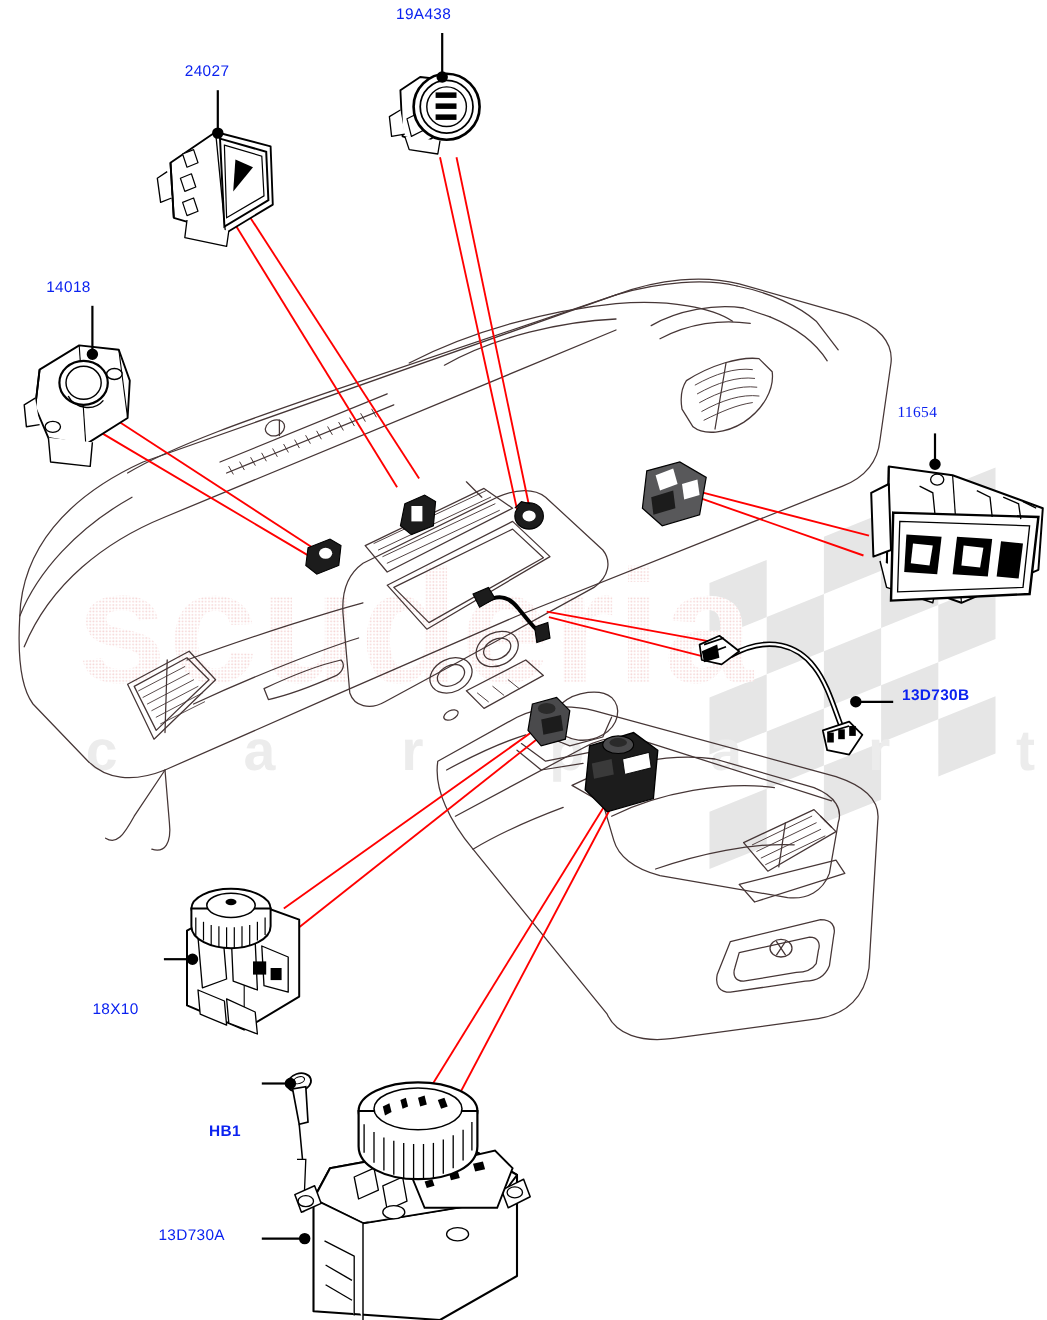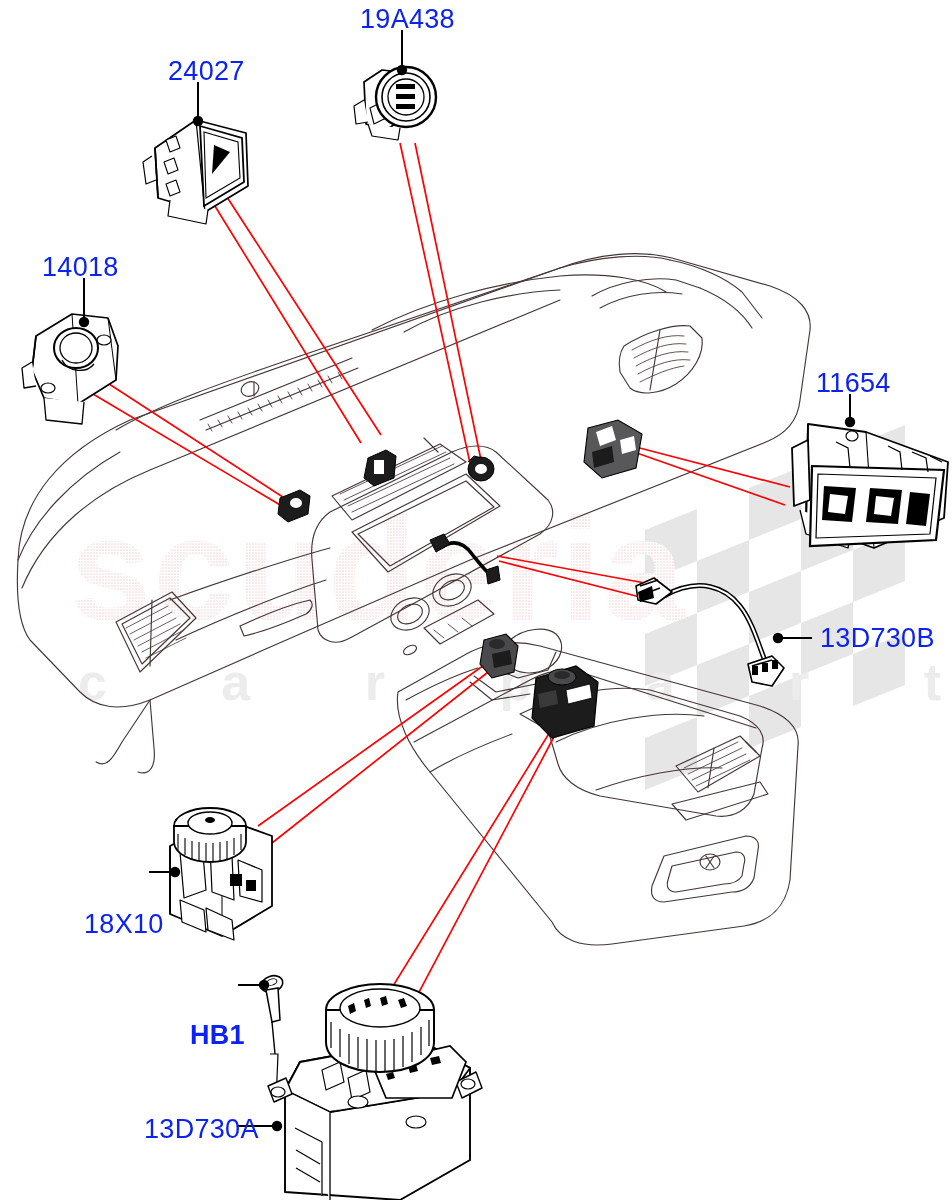--- a/index.html
+++ b/index.html
@@ -5,21 +5,21 @@
   html,body{margin:0;padding:0;background:#ffffff;}
   body{
     font-family:"Liberation Sans", sans-serif;
     width:952px;height:1200px;overflow:hidden;position:relative;
   }
   #stage{position:absolute;left:0;top:0;width:952px;height:1200px;background:#fff;}
   #stage svg{position:absolute;left:0;top:0;}
   .lbl{
     position:absolute;
     color:#0b22f0;
-    font-size:27px;
+    font-size:14px;
     font-weight:400;
     letter-spacing:0.3px;
     white-space:nowrap;
     font-family:"Liberation Sans", sans-serif;
     text-align:right;
   }
 </style>
 </head>
 <body>
 
@@ -503,20 +503,20 @@
         <circle cx="264" cy="985" r="4.2" fill="#000"></circle>
         <line x1="238" y1="1126" x2="277" y2="1126" stroke="#000"></line>
         <circle cx="277" cy="1126" r="4.2" fill="#000"></circle>
       </g>
   </svg>
 
   <div id="labels">
       <div class="lbl" style="left: 168px; top: 56px;">24027</div>
       <div class="lbl" style="left: 360px; top: 4px;">19A438</div>
       <div class="lbl" style="left: 42px; top: 252px;">14018</div>
-      <div class="lbl" style="left: 816px; top: 368px;">11654</div>
-      <div class="lbl" style="left: 820px; top: 623px;">13D730B</div>
+      <div class="lbl" style="left: 816px; top: 368px; font-family: Liberation Serif, serif;">11654</div>
+      <div class="lbl" style="left: 820px; top: 623px; font-weight: bold;">13D730B</div>
       <div class="lbl" style="left: 84px; top: 909px;">18X10</div>
       <div class="lbl" style="left: 190px; top: 1020px; font-weight: bold;">HB1</div>
       <div class="lbl" style="left: 144px; top: 1114px;">13D730A</div>
     </div>
 
 </div>
 
 </body></html>

